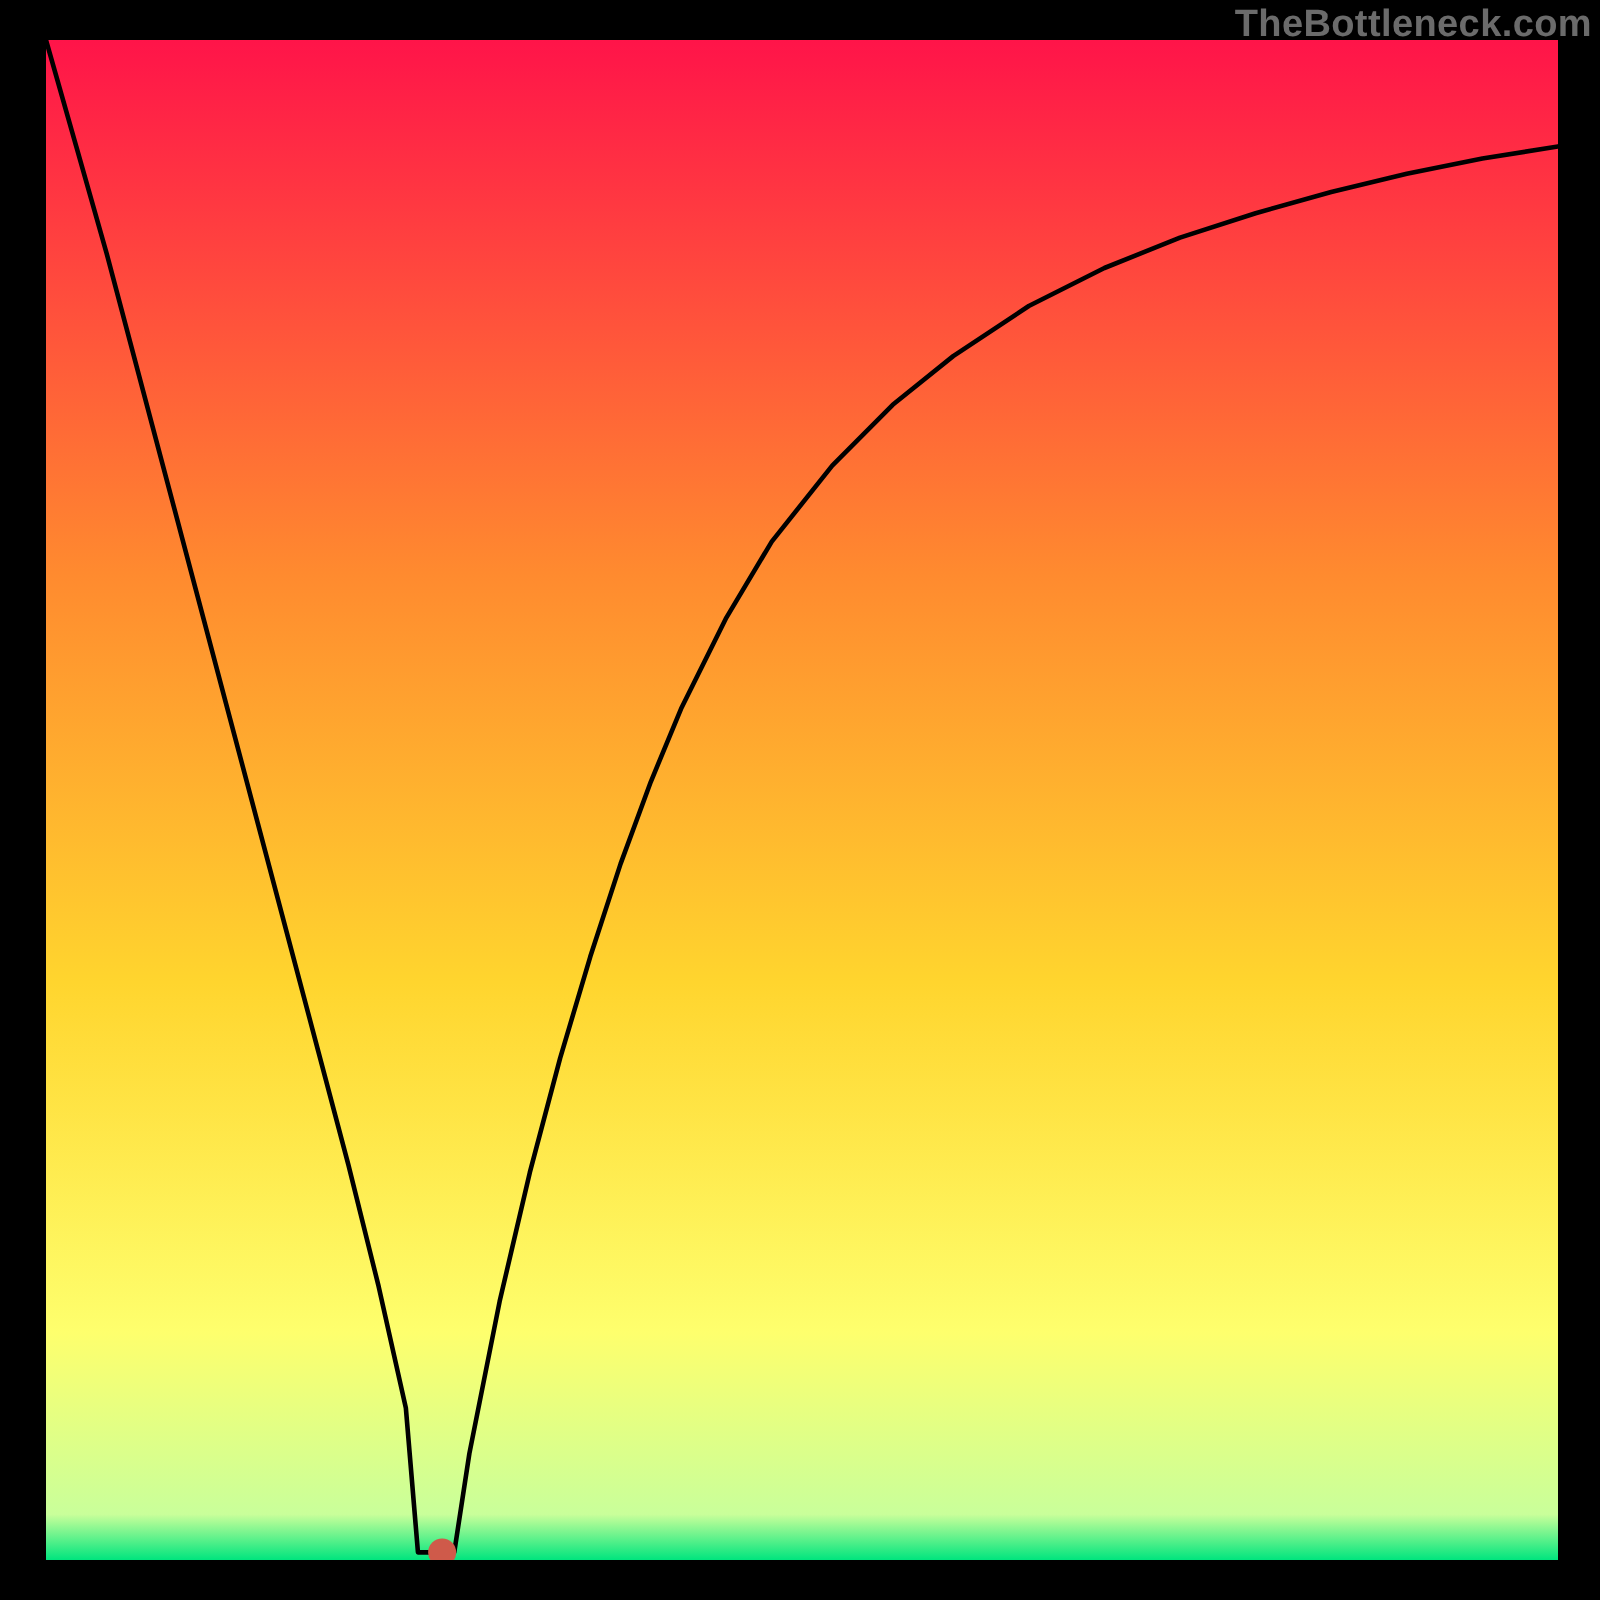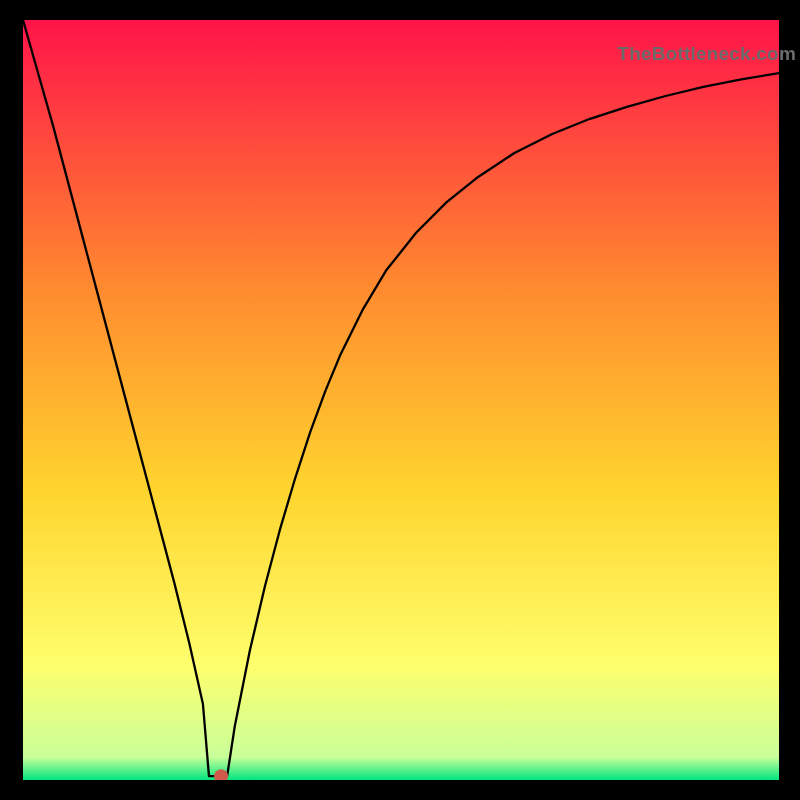--- a/index.html
+++ b/index.html
@@ -27,21 +27,20 @@
   }
   .watermark {
     position: absolute;
     top: 2px;
     right: 4px;
     color: #6b6b6b;
     font-size: 19px;
     font-weight: 600;
     letter-spacing: 0.2px;
     user-select: none;
-    margin-top: 41px;
   }
 </style>
 </head>
 <body>
 
 <div class="frame">
 
   <svg class="plot" width="756" height="760" viewBox="0 0 756 760" preserveAspectRatio="none">
     <defs>
       <linearGradient id="bg" x1="0" y1="0" x2="0" y2="1">

